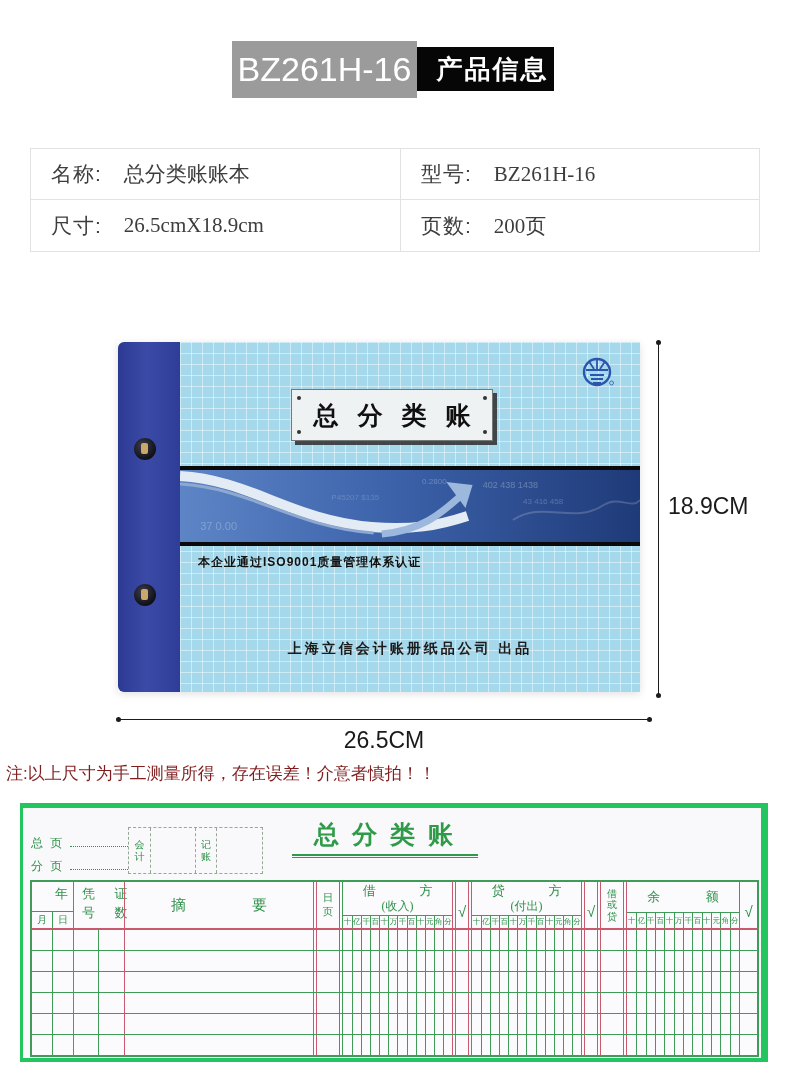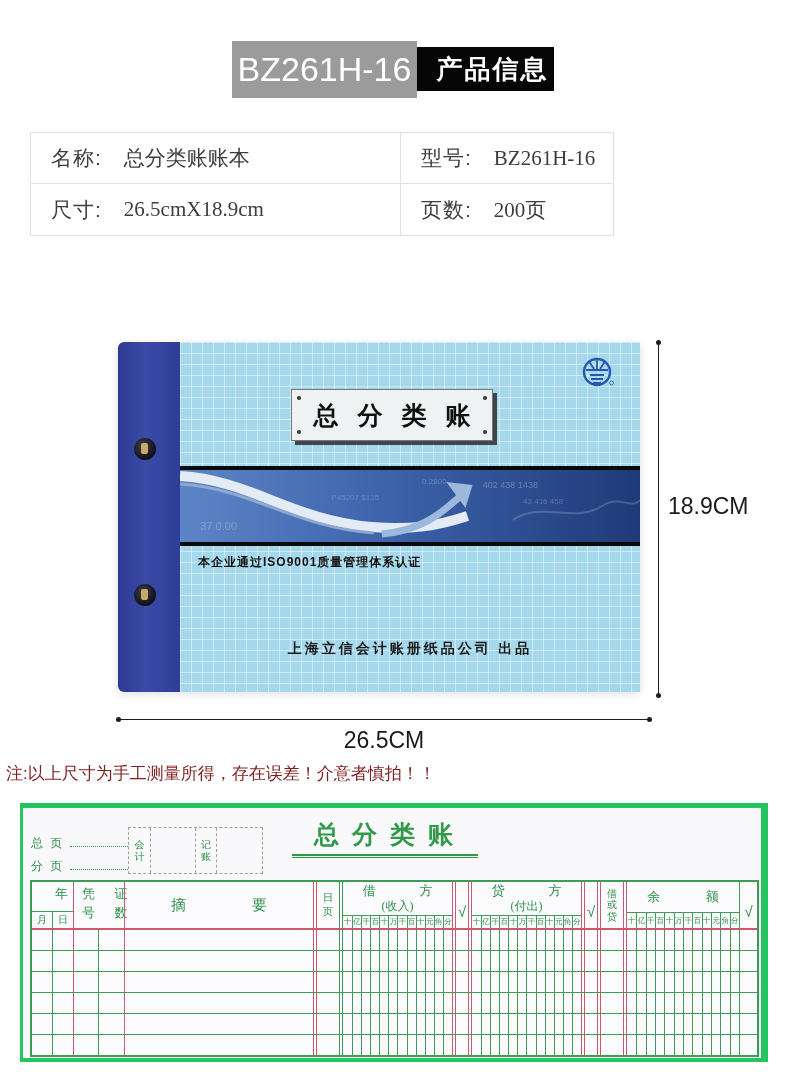--- a/index.html
+++ b/index.html
@@ -12,21 +12,21 @@
   .page{position:relative;width:790px;height:1072px;background:#fff;overflow:hidden;margin:16px auto;}
 
   
   .badge-model{position:absolute;left:232px;top:25px;width:185px;height:57px;
     background:var(--badge_gray);color:#fff;font-size:34px;display:flex;align-items:center;justify-content:center;}
   .badge-info{position:absolute;left:417px;top:31px;width:137px;height:44px;
     background:var(--badge_black);color:#fff;font-size:26px;font-weight:bold;letter-spacing:2px;
     display:flex;align-items:center;justify-content:center;padding-left:14px;}
 
   
-  .spec-table{position:absolute;left:30px;top:116px;width:584px;border:1px solid #e2e2e2;}
+  .spec-table{position:absolute;left:30px;top:132px;width:730px;border:1px solid #e2e2e2;}
   .spec-row{display:flex;height:51px;border-bottom:1px solid #e2e2e2;}
   .spec-row:last-child{border-bottom:none;}
   .spec-cell{display:flex;align-items:center;padding-left:20px;font-size:21px;color:#3d3d3d;}
   .spec-cell.left{width:370px;border-right:1px solid #e2e2e2;}
   .spec-cell.right{flex:1;}
   .spec-label{letter-spacing:1px;}
   .spec-value{margin-left:22px;font-family:"Liberation Serif",serif;}
 
   
   .book{position:absolute;left:118px;top:326px;width:522px;height:350px;display:flex;

